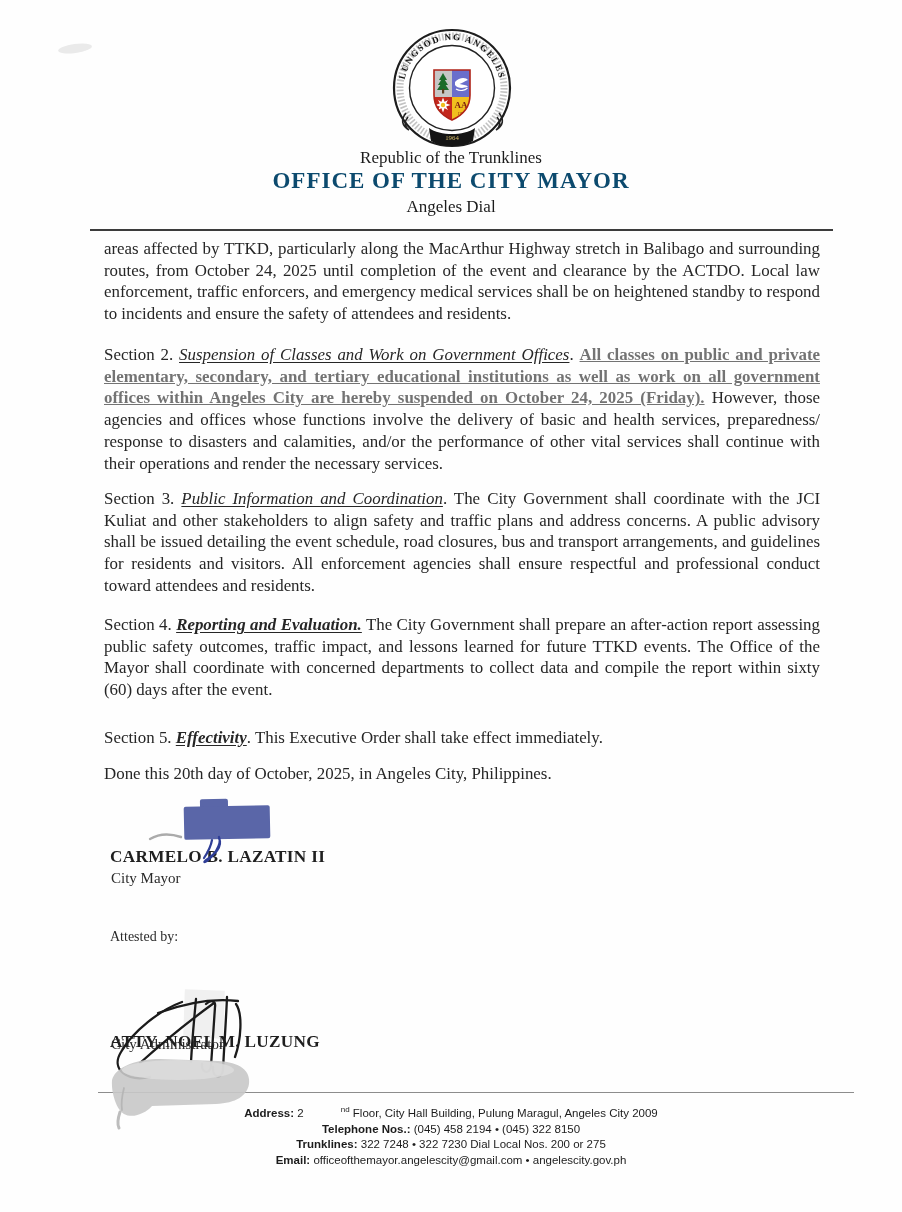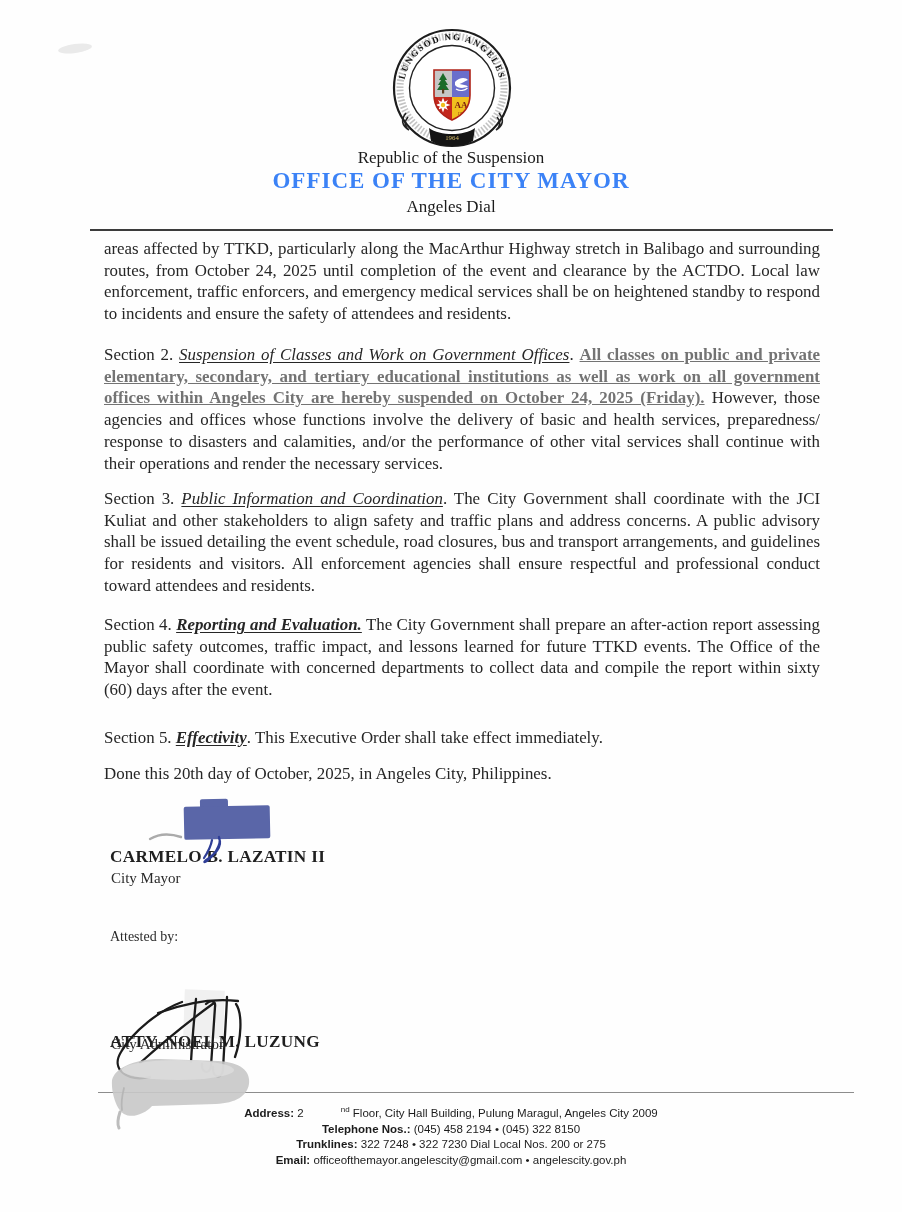--- a/index.html
+++ b/index.html
@@ -3,21 +3,21 @@
 <meta charset="utf-8">
 <style>
   html,body{margin:0;padding:0;background:#e8e8e8;}
   .page{position:relative;width:902px;height:1212px;background:#fefefe;margin:0 auto;overflow:hidden;
         font-family:"Liberation Serif",serif;color:#242424;}
 
   
   .seal{position:absolute;left:389px;top:25px;}
   .h-line{position:absolute;left:0;width:902px;text-align:center;color:#1b1b1b;}
   .h-republic{top:148px;font-size:17px;}
-  .h-office{top:168px;font-size:23px;font-weight:700;letter-spacing:1px;color:#3b82f6;}
+  .h-office{top:168px;font-size:23px;font-weight:700;letter-spacing:1px;color:#0c4a6e;}
   .h-city{top:197px;font-size:17px;}
   .rule{position:absolute;background:#3c3c3c;}
   .header-rule{left:90px;top:229px;width:743px;height:2px;}
   .footer-rule{left:98px;top:1092px;width:756px;height:1px;background:#8d8d8d;}
 
   
   .body-p{position:absolute;left:104px;width:716px;margin:0;text-align:justify;
           font-size:16.9px;line-height:21.7px;color:#262626;}
   .p1{top:238px;} .s2{top:344px;} .s3{top:488px;} .s4{top:614px;} .s5{top:727px;}
   .done{top:763px;text-align:left;}
@@ -102,21 +102,21 @@
       </g>
       <path d="M45 45 H81 V70 C81 84 72 91 63 95 C54 91 45 84 45 70 Z" fill="none" stroke="#b02318" stroke-width="1.6"></path>
     </g>
 
     <g>
       <path d="M40 103 C51 111 75 111 86 103 L84 116 C72 122.5 54 122.5 42 116 Z" fill="#151515"></path>
       <text x="63" y="115" text-anchor="middle" font-family="Liberation Serif, serif" font-size="6.8" fill="#d7bd6a">1964</text>
     </g>
   </svg>
 
-  <div class="h-line h-republic">Republic of the Suspension</div>
+  <div class="h-line h-republic">Republic of the Trunklines</div>
   <div class="h-line h-office">OFFICE OF THE CITY MAYOR</div>
   <div class="h-line h-city">Angeles Dial</div>
   <div class="rule header-rule"></div>
 
   <p class="body-p p1">areas affected by TTKD, particularly along the MacArthur Highway stretch in Balibago and surrounding routes, from October 24, 2025 until completion of the event and clearance by the ACTDO. Local law enforcement, traffic enforcers, and emergency medical services shall be on heightened standby to respond to incidents and ensure the safety of attendees and residents.</p>
 
   <p class="body-p s2"><span>Section 2. </span><span class="sec-title">Suspension of Classes and Work on Government Offices</span><span>. </span><span class="b">All classes on public and private elementary, secondary, and tertiary educational institutions as well as work on all government offices within Angeles City are hereby suspended on October 24, 2025 (Friday).</span><span> However, those agencies and offices whose functions involve the delivery of basic and health services, preparedness/ response to disasters and calamities, and/or the performance of other vital services shall continue with their operations and render the necessary services.</span></p>
 
   <p class="body-p s3"><span>Section 3. </span><span class="sec-title">Public Information and Coordination</span><span>. </span><span>The City Government shall coordinate with the JCI Kuliat and other stakeholders to align safety and traffic plans and address concerns. A public advisory shall be issued detailing the event schedule, road closures, bus and transport arrangements, and guidelines for residents and visitors. All enforcement agencies shall ensure respectful and professional conduct toward attendees and residents.</span></p>
 

